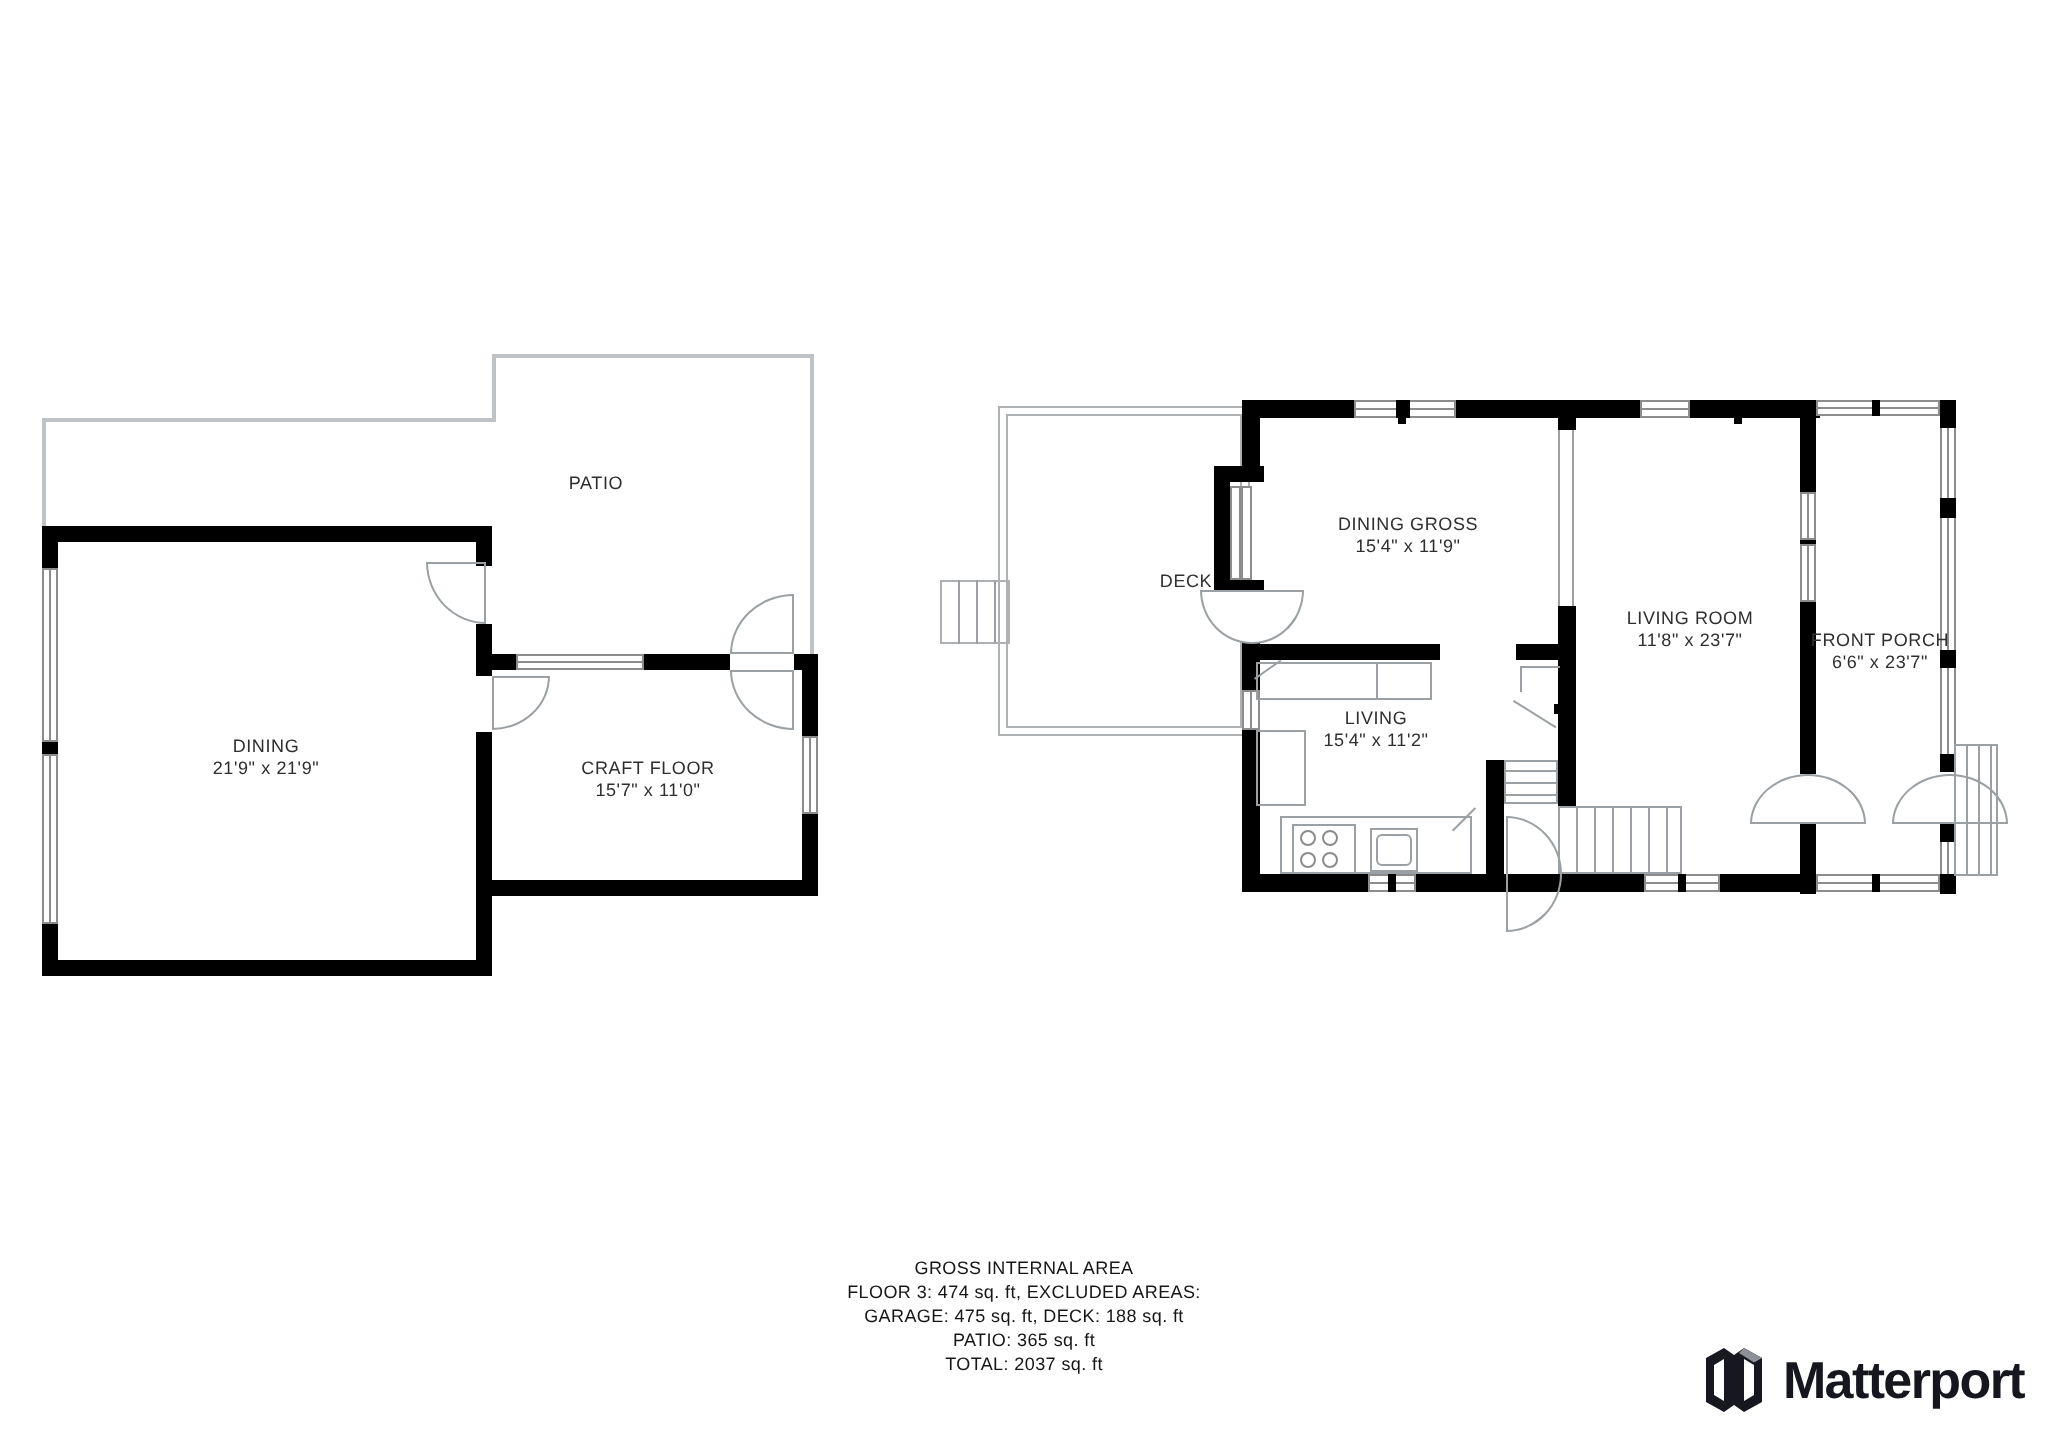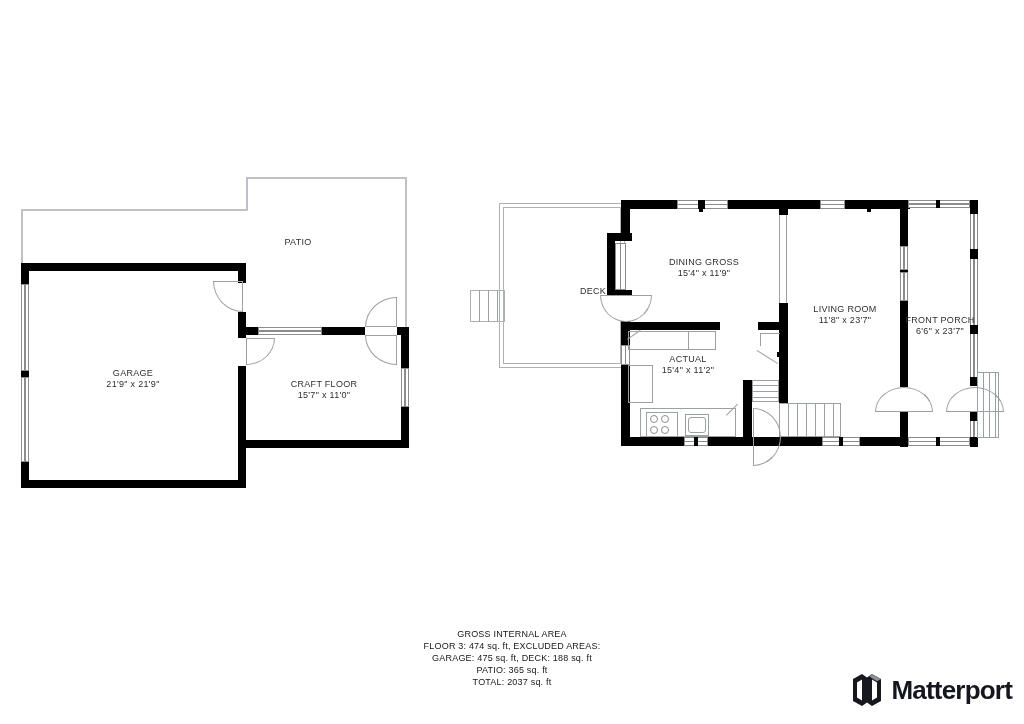--- a/index.html
+++ b/index.html
@@ -70,21 +70,21 @@
     <div class="arc rBL" style="left:365px;top:335px;width:32px;height:30px"></div>
 
     <div class="tick" style="left:186px;top:267px;width:5px;height:4px"></div>
     <div class="tick" style="left:186px;top:481px;width:5px;height:4px"></div>
     <div class="tick" style="left:320px;top:442px;width:5px;height:4px"></div>
 
     <div class="rlabel" style="left:298px;top:242px">
       <span>PATIO</span>
     </div>
     <div class="rlabel" style="left:133px;top:379px">
-      <div>GARAGE</div>
+      <div>DINING</div>
       <div>21'9" x 21'9"</div>
     </div>
     <div class="rlabel" style="left:324px;top:390px">
       <div>CRAFT FLOOR</div>
       <div>15'7" x 11'0"</div>
     </div>
   </div>
 
   <div>
 
@@ -186,21 +186,21 @@
     <div class="arc domeUp" style="left:946px;top:387px;width:58px;height:25px"></div>
 
     <div class="rlabel" style="left:593px;top:291px">
       <span>DECK</span>
     </div>
     <div class="rlabel" style="left:704px;top:268px">
       <div>DINING GROSS</div>
       <div>15'4" x 11'9"</div>
     </div>
     <div class="rlabel" style="left:688px;top:365px">
-      <div>ACTUAL</div>
+      <div>LIVING</div>
       <div>15'4" x 11'2"</div>
     </div>
     <div class="rlabel" style="left:845px;top:315px">
       <div>LIVING ROOM</div>
       <div>11'8" x 23'7"</div>
     </div>
     <div class="rlabel" style="left:940px;top:326px">
       <div>FRONT PORCH</div>
       <div>6'6" x 23'7"</div>
     </div>

